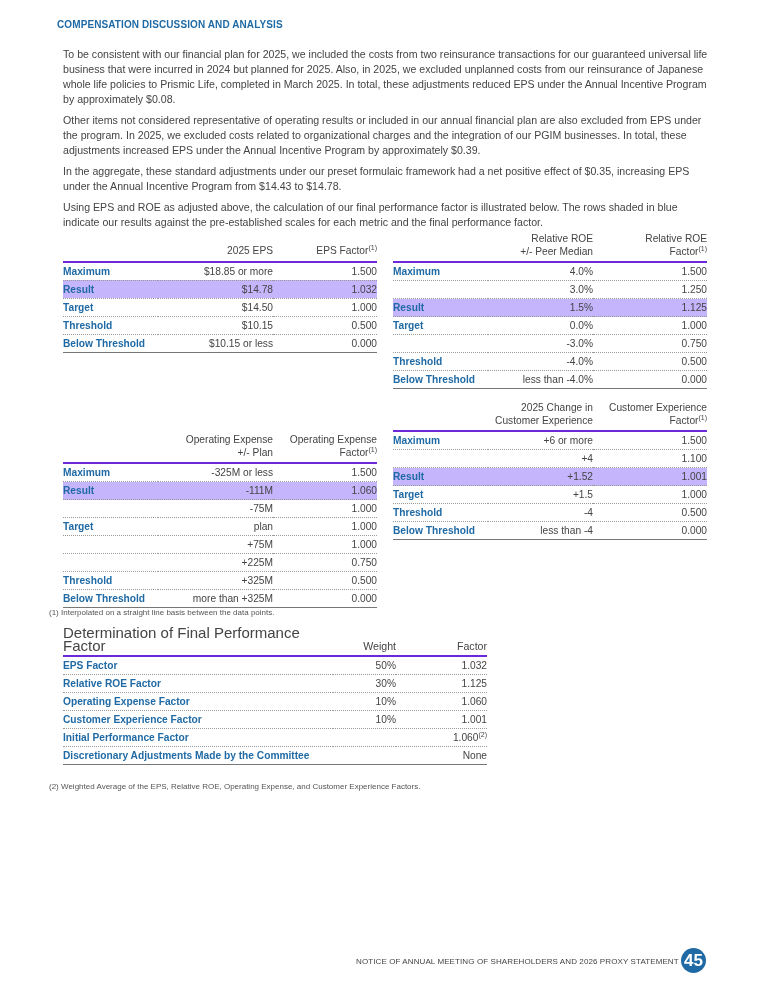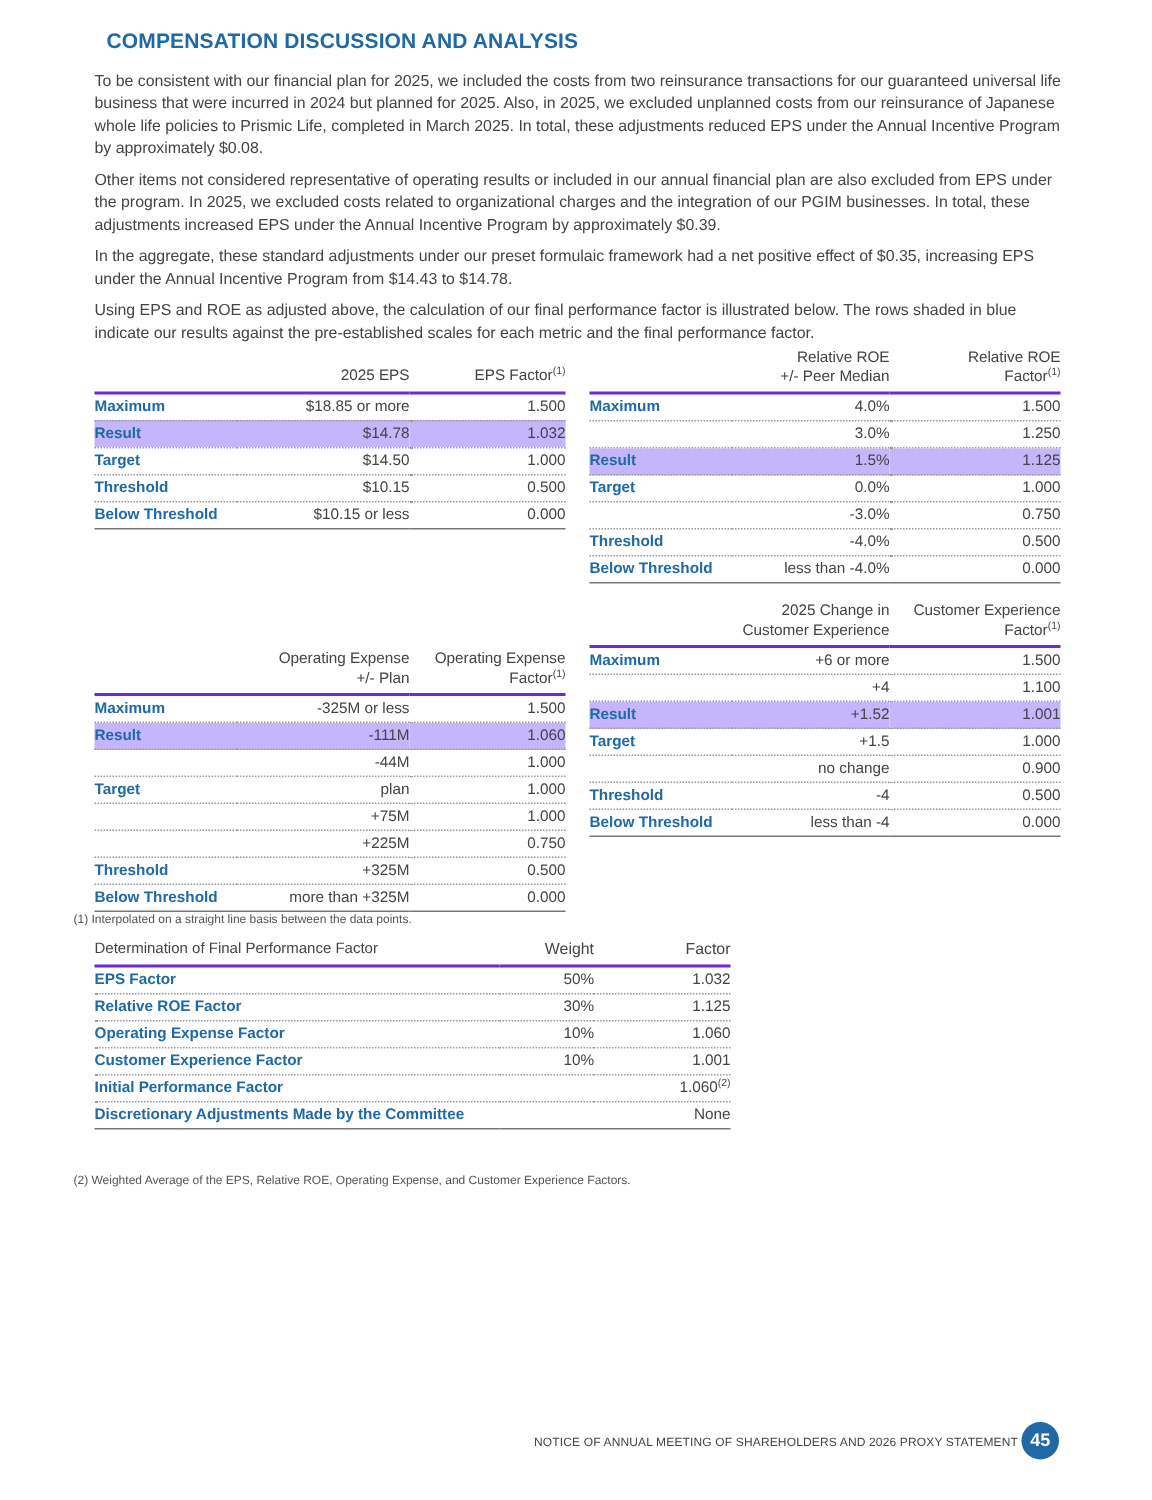--- a/index.html
+++ b/index.html
@@ -1,32 +1,32 @@
 <!DOCTYPE html>
 <html><head>
 <meta charset="utf-8">
 <style>
   html, body { margin: 0; padding: 0; background: #ffffff; }
   body { width: 768px; height: 1000px; position: relative; font-family: "Liberation Sans", sans-serif; color: #3a3a3a; overflow: hidden; }
-  .section-title { position: absolute; left: 71px; top: 19px; font-size: 14px; font-weight: bold; color: #1f6aa5; letter-spacing: 0.1px; }
+  .section-title { position: absolute; left: 57px; top: 19px; font-size: 10px; font-weight: bold; color: #1f6aa5; letter-spacing: 0.1px; }
   .body-text { position: absolute; left: 63px; width: 645px; font-size: 10.6px; line-height: 15px; color: #444; }
   .body-text p { margin: 0 0 6px 0; }
   table { border-collapse: collapse; font-size: 10.2px; color: #444; }
   th { font-weight: normal; text-align: right; vertical-align: bottom; padding: 0 0 3px 0; line-height: 12.5px; color: #444; }
   th.lbl { text-align: left; }
   thead tr { border-bottom: 2px solid #6d28d9; }
   td { height: 17px; padding: 0; border-bottom: 1px dotted #9a9a9a; text-align: right; }
   td.lbl { text-align: left; font-weight: bold; color: #1f6aa5; }
   tr.hl td { background: #c4b5fd; }
   tbody tr:last-child td { border-bottom: 1.5px solid #777; }
   sup { font-size: 7px; vertical-align: 4px; line-height: 0; }
   .t { position: absolute; }
   .footnote { position: absolute; left: 49px; font-size: 8px; color: #555; }
   .footer { position: absolute; left: 356px; top: 957px; font-size: 8px; color: #444; letter-spacing: 0.1px; }
-  .page-num { position: absolute; left: 681px; top: 948px; width: 25px; height: 25px; border-radius: 50%; background: #1f6aa5; color: #fff; font-size: 12px; font-weight: bold; text-align: center; line-height: 25px; }
+  .page-num { position: absolute; left: 681px; top: 948px; width: 25px; height: 25px; border-radius: 50%; background: #1f6aa5; color: #fff; font-size: 17px; font-weight: bold; text-align: center; line-height: 25px; }
 </style>
 </head>
 <body>
 
 <div class="section-title">COMPENSATION DISCUSSION AND ANALYSIS</div>
 
 <div class="body-text" style="top:47px;">
   <p>To be consistent with our financial plan for 2025, we included the costs from two reinsurance transactions for our guaranteed universal life business that were incurred in 2024 but planned for 2025. Also, in 2025, we excluded unplanned costs from our reinsurance of Japanese whole life policies to Prismic Life, completed in March 2025. In total, these adjustments reduced EPS under the Annual Incentive Program by approximately $0.08.</p>
   <p>Other items not considered representative of operating results or included in our annual financial plan are also excluded from EPS under the program. In 2025, we excluded costs related to organizational charges and the integration of our PGIM businesses. In total, these adjustments increased EPS under the Annual Incentive Program by approximately $0.39.</p>
   <p>In the aggregate, these standard adjustments under our preset formulaic framework had a net positive effect of $0.35, increasing EPS under the Annual Incentive Program from $14.43 to $14.78.</p>
@@ -146,21 +146,21 @@
         <td>-325M or less</td>
         <td>1.500</td>
       </tr>
       <tr class="hl">
         <td class="lbl">Result</td>
         <td>-111M</td>
         <td>1.060</td>
       </tr>
       <tr>
         <td class="lbl"></td>
-        <td>-44M</td>
+        <td>-75M</td>
         <td>1.000</td>
       </tr>
       <tr>
         <td class="lbl">Target</td>
         <td>plan</td>
         <td>1.000</td>
       </tr>
       <tr>
         <td class="lbl"></td>
         <td>+75M</td>
@@ -212,25 +212,20 @@
         <td class="lbl">Result</td>
         <td>+1.52</td>
         <td>1.001</td>
       </tr>
       <tr>
         <td class="lbl">Target</td>
         <td>+1.5</td>
         <td>1.000</td>
       </tr>
       <tr>
-        <td class="lbl"></td>
-        <td>no change</td>
-        <td>0.900</td>
-      </tr>
-      <tr>
         <td class="lbl">Threshold</td>
         <td>-4</td>
         <td>0.500</td>
       </tr>
       <tr>
         <td class="lbl">Below Threshold</td>
         <td>less than -4</td>
         <td>0.000</td>
       </tr>
     </tbody>
@@ -239,21 +234,21 @@
 <div class="footnote" style="top:608px;">(1) Interpolated on a straight line basis between the data points.</div>
 
 <table class="t" style="left:63px; top:627px; width:424px;">
   <colgroup>
       <col style="width:270px">
       <col style="width:63px">
       <col>
     </colgroup>
   <thead>
     <tr>
-      <th class="lbl" style="font-size:10px;">Determination of Final Performance Factor</th>
+      <th class="lbl" style="font-size:15px;">Determination of Final Performance Factor</th>
       <th style="font-size:10.6px;">Weight</th>
       <th style="font-size:10.6px;">Factor</th>
     </tr>
   </thead>
   <tbody id="final-body">
       <tr>
         <td class="lbl">EPS Factor</td>
         <td>50%</td>
         <td><span>1.032</span></td>
       </tr>

